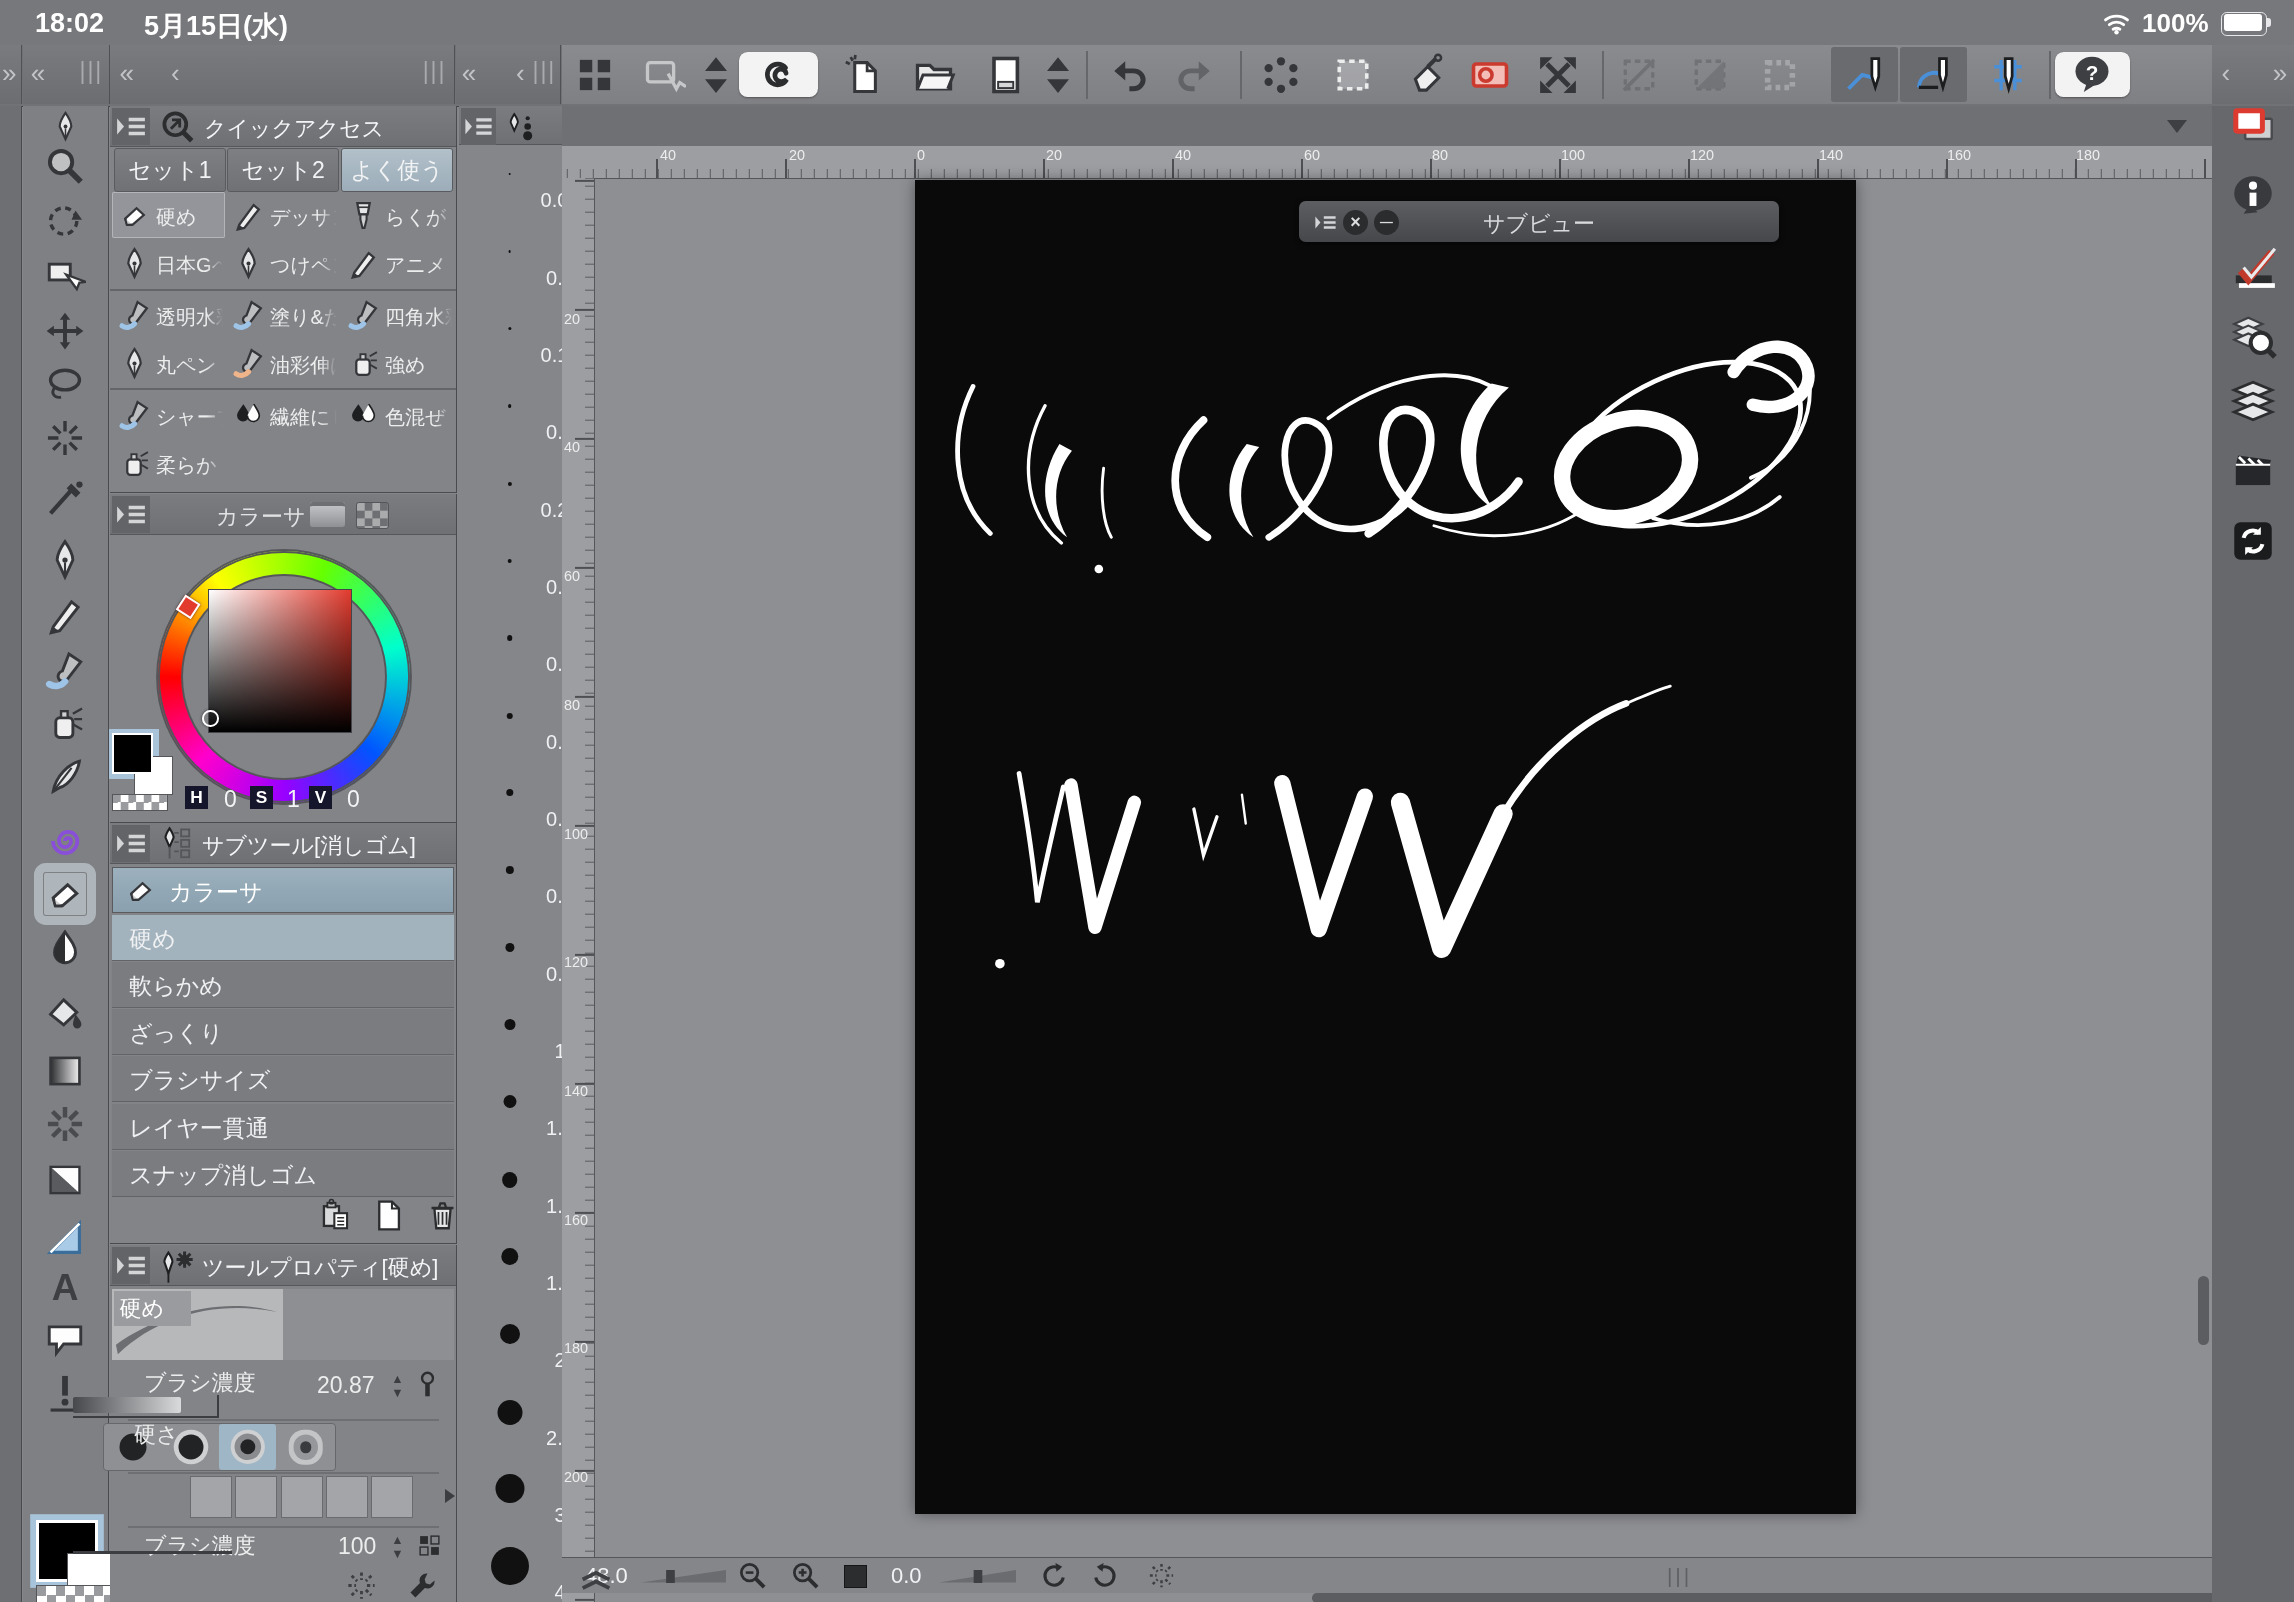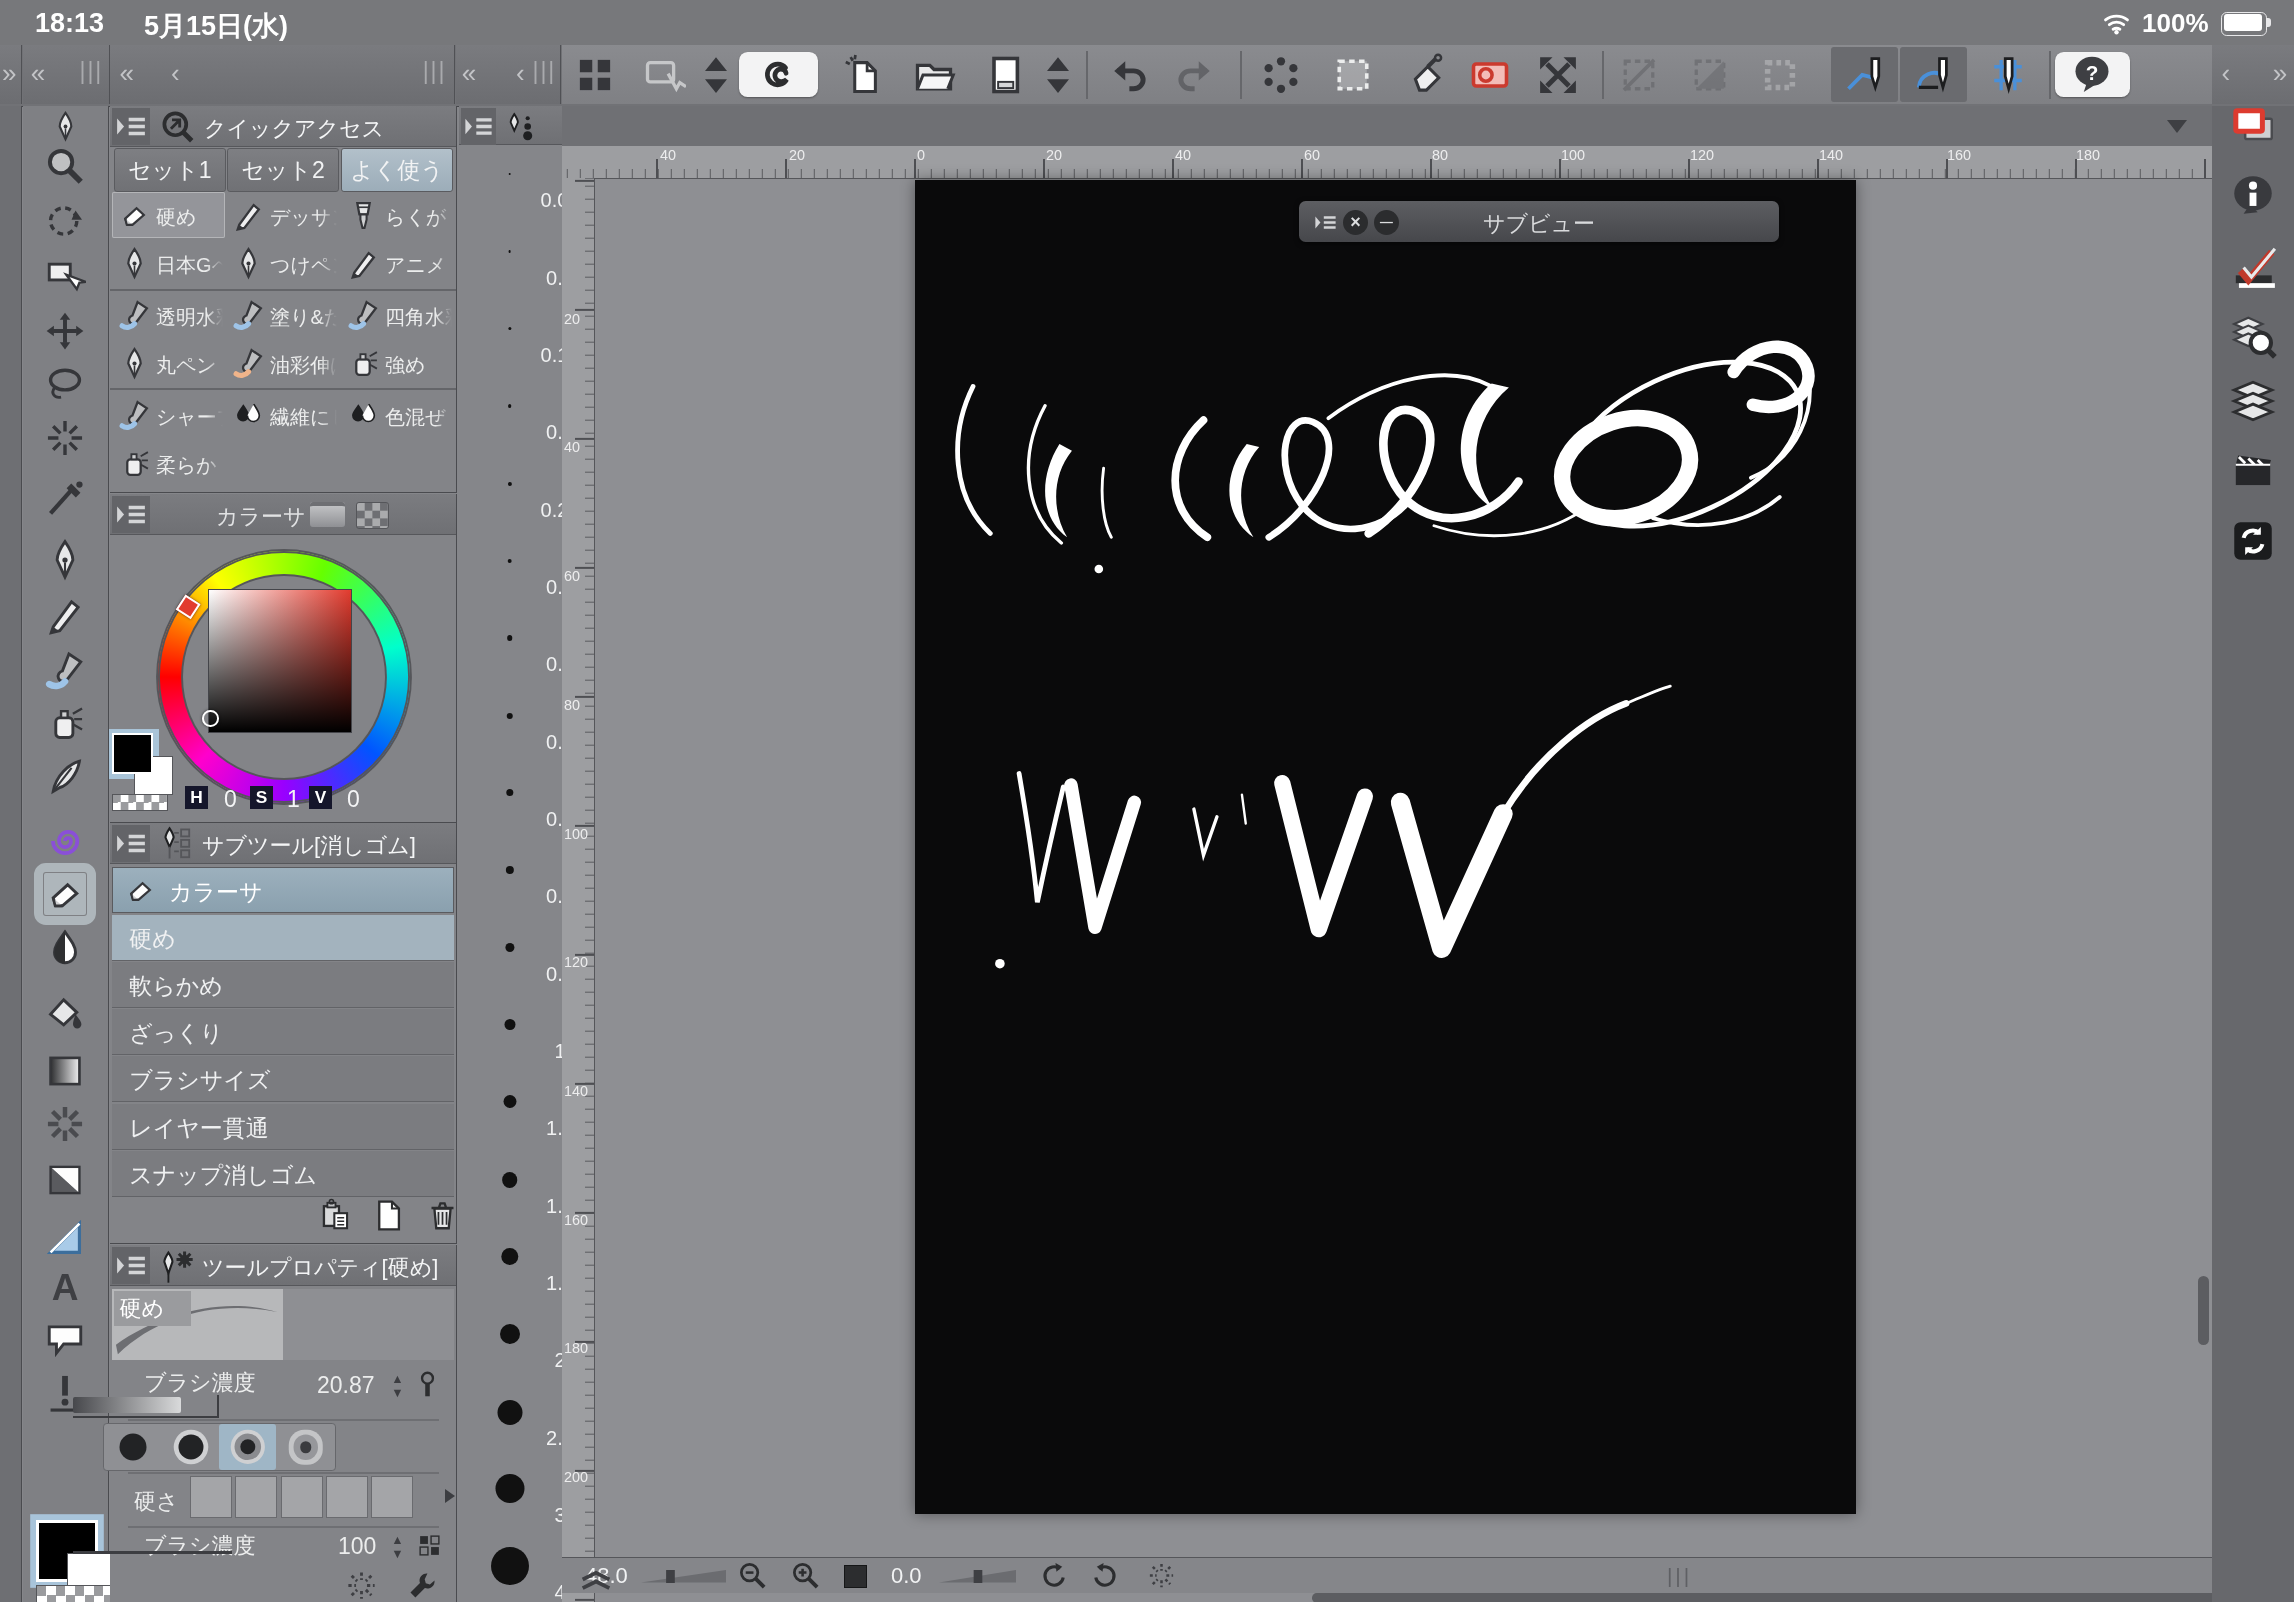--- a/index.html
+++ b/index.html
@@ -148,21 +148,21 @@
   #right-sidebar{left:2212px;top:106px;width:83px;height:1497px;background:#67686c;}
   .rs-ic{position:absolute;left:16.3px;width:50px;height:50px;}
 </style>
 </head>
 <body>
 
 <div id="root">
 
   
   <div id="status-bar" class="abs">
-    <div id="status-time" class="abs">18:13</div>
+    <div id="status-time" class="abs">18:02</div>
     <div id="status-date" class="abs">5月15日(水)</div>
     <span id="wifi-ic" class="abs ic">
         <svg viewBox="0 0 32 32">
           <path d="M3 13a21 21 0 0 1 26 0" stroke="#fff" stroke-width="3.4" fill="none" stroke-linecap="round"></path>
           <path d="M7.5 18.5a14 14 0 0 1 17 0" stroke="#fff" stroke-width="3.4" fill="none" stroke-linecap="round"></path>
           <path d="M12 24a8 8 0 0 1 8 0" stroke="#fff" stroke-width="3.4" fill="none" stroke-linecap="round"></path>
           <circle cx="16" cy="27.5" r="2.6" fill="#fff"></circle>
         </svg>
       </span>
     <div id="batt-txt" class="abs">100%</div>
@@ -761,21 +761,21 @@
         <span class="anti-dot" style="width:25px;height:25px;background:#222325;box-shadow:0 0 0 4.8px #cfd0d2"></span>
       </div>
       <div class="anti-cell sel" style="left:115px">
         <span class="anti-dot" style="width:15.4px;height:15.4px;background:#222325;box-shadow:0 0 0 5.8px #8a8b8f,0 0 0 9.6px #cfd0d2"></span>
       </div>
       <div class="anti-cell " style="left:173px">
         <span class="anti-dot" style="width:11.5px;height:11.5px;background:#3a3b3f;box-shadow:0 0 0 6.7px #96979b,0 0 0 11.5px #c4c5c7"></span>
       </div>
     </div>
   <div class="tpsep abs" style="left:128px;top:1472px;"></div>
-  <div class="tprow-label abs" style="left:134px;top:1487px;">硬さ</div>
+  <div class="tprow-label abs" style="left:134px;top:1420px;">硬さ</div>
   <div id="hard-holder">
       <div class="hard-box abs" style="left:190px"></div>
       <div class="hard-box abs" style="left:235px"></div>
       <div class="hard-box abs" style="left:281px"></div>
       <div class="hard-box abs" style="left:326px"></div>
       <div class="hard-box abs" style="left:371px"></div>
     </div>
   <div class="abs" style="left:445px;top:1489px;width:0;height:0;border:7.7px solid transparent;border-left:10.6px solid #3c3d41;"></div>
   <div class="tpsep abs" style="left:128px;top:1526px;"></div>
   <div class="tprow-label abs" style="left:144px;top:1531px;">ブラシ濃度</div>

